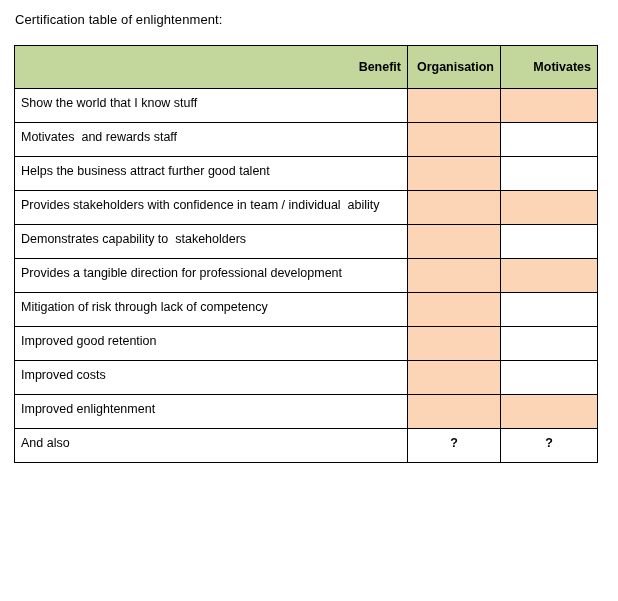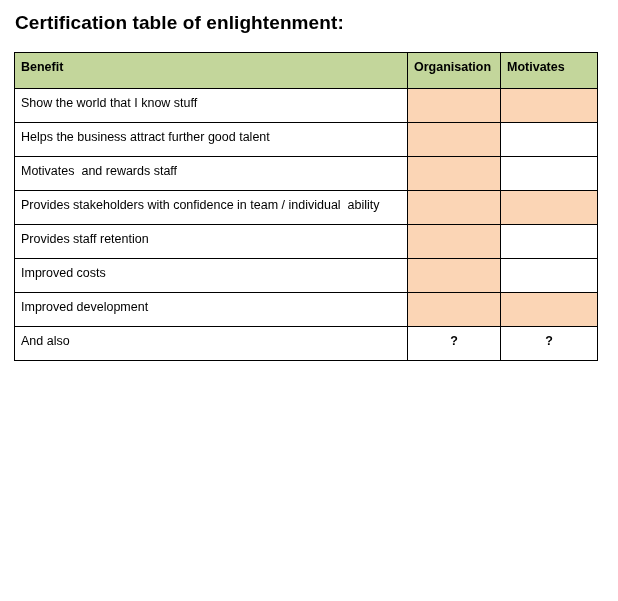--- a/index.html
+++ b/index.html
@@ -15,22 +15,22 @@
   :root {
     --header-bg: #c3d69b;
     --highlight-bg: #fbd5b5;
     --border-color: #000000;
   }
   .page {
     padding: 8px 14px 0 14px;
     box-sizing: border-box;
   }
   .doc-title {
-    font-size: 19px;
-    font-weight: bold;
+    font-size: 13px;
+    font-weight: normal;
     margin: 4px 0 0 1px;
     letter-spacing: 0.1px;
   }
   table.cert-table {
     border-collapse: collapse;
     table-layout: fixed;
     width: 583px;
     margin-top: 18px;
   }
   table.cert-table col.col-benefit { width: 393px; }
@@ -40,22 +40,22 @@
   table.cert-table td {
     border: 1.5px solid var(--border-color);
     vertical-align: top;
     font-size: 12.5px;
     line-height: 23px;
     box-sizing: border-box;
   }
   table.cert-table th {
     background: var(--header-bg);
     font-weight: bold;
-    text-align: left;
-    padding: 3px 6px 9px 6px;
+    text-align: right;
+    padding: 10px 6px 9px 6px;
   }
   td.benefit-cell {
     padding: 3px 6px 7px 6px;
     white-space: pre-wrap;
   }
   td.mark-cell {
     padding: 3px 4px 7px 4px;
     text-align: center;
     font-weight: bold;
   }
@@ -82,46 +82,61 @@
         <th>Motivates</th>
       </tr>
     </thead>
     <tbody id="table-body">
         <tr>
           <td class="benefit-cell">Show the world that I know stuff</td>
           <td class="mark-cell hl"></td>
           <td class="mark-cell hl"></td>
         </tr>
         <tr>
-          <td class="benefit-cell">Helps the business attract further good talent</td>
+          <td class="benefit-cell">Motivates  and rewards staff</td>
           <td class="mark-cell hl"></td>
           <td class="mark-cell"></td>
         </tr>
         <tr>
-          <td class="benefit-cell">Motivates  and rewards staff</td>
+          <td class="benefit-cell">Helps the business attract further good talent</td>
           <td class="mark-cell hl"></td>
           <td class="mark-cell"></td>
         </tr>
         <tr>
           <td class="benefit-cell">Provides stakeholders with confidence in team / individual  ability</td>
           <td class="mark-cell hl"></td>
           <td class="mark-cell hl"></td>
         </tr>
         <tr>
-          <td class="benefit-cell">Provides staff retention</td>
+          <td class="benefit-cell">Demonstrates capability to  stakeholders</td>
+          <td class="mark-cell hl"></td>
+          <td class="mark-cell"></td>
+        </tr>
+        <tr>
+          <td class="benefit-cell">Provides a tangible direction for professional development</td>
+          <td class="mark-cell hl"></td>
+          <td class="mark-cell hl"></td>
+        </tr>
+        <tr>
+          <td class="benefit-cell">Mitigation of risk through lack of competency</td>
+          <td class="mark-cell hl"></td>
+          <td class="mark-cell"></td>
+        </tr>
+        <tr>
+          <td class="benefit-cell">Improved good retention</td>
           <td class="mark-cell hl"></td>
           <td class="mark-cell"></td>
         </tr>
         <tr>
           <td class="benefit-cell">Improved costs</td>
           <td class="mark-cell hl"></td>
           <td class="mark-cell"></td>
         </tr>
         <tr>
-          <td class="benefit-cell">Improved development</td>
+          <td class="benefit-cell">Improved enlightenment</td>
           <td class="mark-cell hl"></td>
           <td class="mark-cell hl"></td>
         </tr>
         <tr>
           <td class="benefit-cell">And also</td>
           <td class="mark-cell">?</td>
           <td class="mark-cell">?</td>
         </tr>
       </tbody>
   </table>

